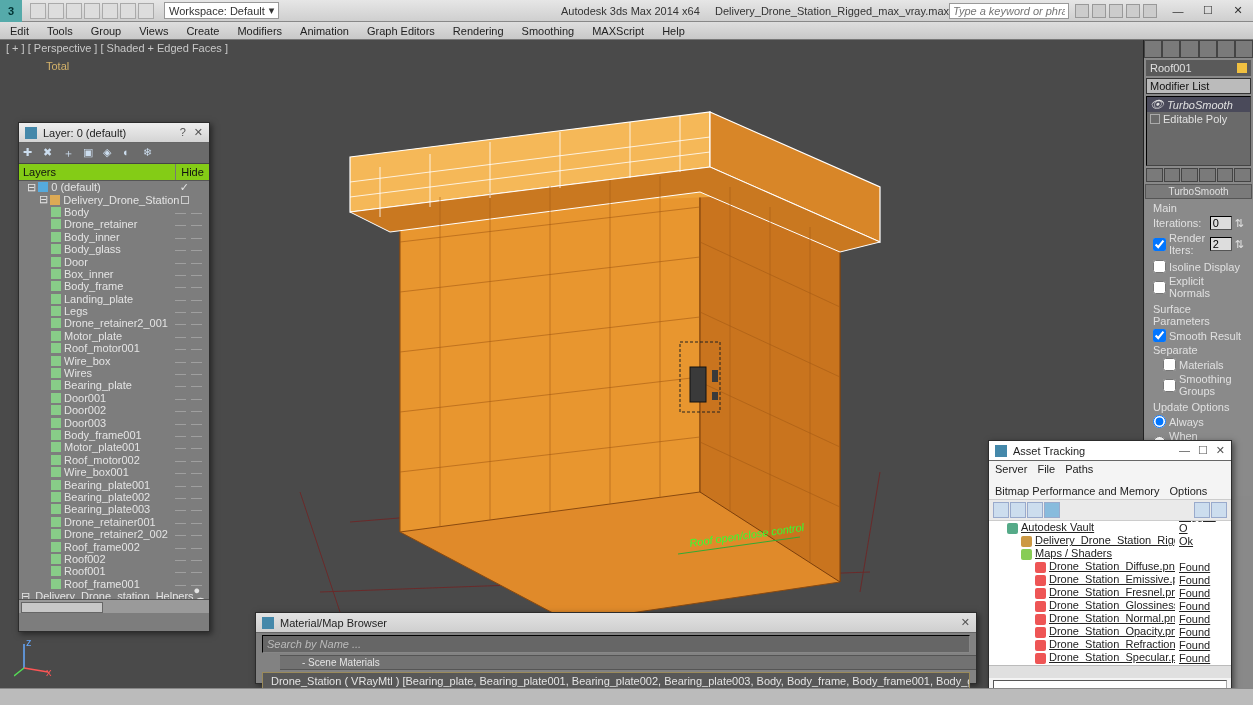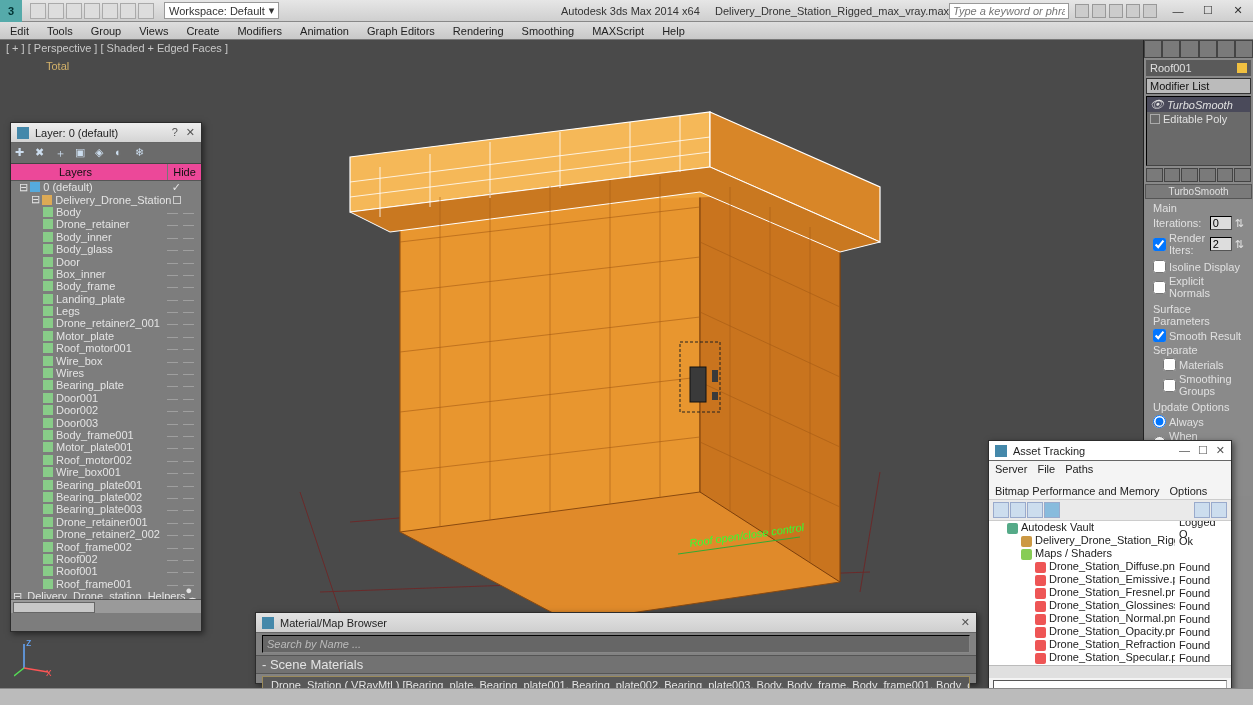--- a/index.html
+++ b/index.html
@@ -42,53 +42,53 @@
 .cmdpanel .rollbody .row { display:flex; align-items:center; margin:2px 0; gap:3px; }
 .cmdpanel .rollbody .spin { background:#ddd; color:#000; width:22px; padding:0 2px; border:1px inset #555; }
 .cmdpanel .rollbody .sub { margin-top:4px; }
 .cmdpanel .updatebtn { display:block; margin:4px auto; background:#b5b5b5; color:#111; border:1px outset #ddd; padding:1px 10px; width:60px; text-align:center; }
 
 
 .panel { position:absolute; background:#7d7d7d; border:1px solid #2c2c2c; box-shadow:2px 2px 6px rgba(0,0,0,.5); color:#e4e4e4; font-size:10px; }
 .panel .ptitle { background:linear-gradient(#eee,#d4d4d4); color:#222; padding:3px 6px; display:flex; align-items:center; gap:6px; border-bottom:1px solid #666; }
 .panel .ptitle .picon { width:12px;height:12px;background:#48a;}
 .panel .ptitle .pbtns { margin-left:auto; display:flex; gap:8px; color:#555; }
-.layerpanel { top:122px; left:10px; width:192px; height:510px; }
+.layerpanel { top:122px; left:18px; width:192px; height:510px; }
 .layerpanel .toolbar { background:#6b6b6b; padding:3px 4px; display:flex; gap:6px; border-bottom:1px solid #444; }
 .layerpanel .toolbar span { width:14px;height:14px; color:#cde; }
-.layerpanel .hdr { display:flex; background:#ec4899; color:#111; border-bottom:1px solid #555;padding-left:44px; }
+.layerpanel .hdr { display:flex; background:#84cc16; color:#111; border-bottom:1px solid #555; }
 .layerpanel .hdr div:first-child { flex:1; padding:2px 4px; }
 .layerpanel .hdr div:last-child { width:34px; padding:2px 4px; text-align:center; border-left:1px solid #777; }
 .layerpanel .tree { height:418px; overflow:hidden; background:#7d7d7d; }
 .layerpanel .tree .item { display:flex; align-items:center; height:12.4px; padding:0 2px; }
 .layerpanel .tree .dots { margin-left:auto; color:#aaa; padding-right:4px; letter-spacing:1px; }
 .layerpanel .tree .ind { display:inline-block; }
 .layerpanel .tree .ticon { width:10px;height:10px;display:inline-block;margin-right:3px; }
 .layerpanel .sb { height:14px; background:#9a9a9a; border-top:1px solid #555; position:relative; }
 .layerpanel .sb::after { content:""; position:absolute; left:2px; top:2px; width:80px; height:9px; background:#c8c8c8; border:1px solid #666; }
 
 .matpanel { top:612px; left:255px; width:722px; height:72px; background:#828282; }
 .matpanel .ptitle { background:linear-gradient(#e2e2e2,#cfcfcf); }
 .matpanel .search { margin:2px 6px; background:#666; color:#bbb; padding:2px 4px; border:1px inset #333; font-style:italic; }
-.matpanel .grphdr { background:#727272; padding:1px 6px; font-size:13px; border-top:1px solid #555; border-bottom:1px solid #555; }
+.matpanel .grphdr { background:#727272; padding:1px 22px; font-size:10px; border-top:1px solid #555; border-bottom:1px solid #555;margin-left:24px; }
 .matpanel .matrow { background:#585858; margin:2px 6px; padding:2px 4px; border:1px solid #9a8a5a; color:#e4e4e4; white-space:nowrap; overflow:hidden; display:flex; align-items:center; gap:4px; }
 .matpanel .matrow .msw { width:10px;height:10px;background:#b87030; }
 
 .assetpanel { top:440px; left:988px; width:244px; height:252px; background:#f4f4f4; color:#222; font-size:11px; }
 .assetpanel .ptitle { background:#fff; }
 .assetpanel .amenu { padding:2px 6px; display:flex; gap:10px; background:#f4f4f4; color:#222; flex-wrap:wrap; }
 .assetpanel .atool { padding:2px 4px; display:flex; gap:1px; background:#eaeaea; border-top:1px solid #ccc; border-bottom:1px solid #ccc; }
 .assetpanel .atool span { width:16px;height:16px;background:#cde;border:1px solid #9ac; }
 .assetpanel .atool .sel { background:#8bd; }
 .assetpanel .atool .right { margin-left:auto; }
 .assetpanel .ahdr { display:flex; background:#eee; border-bottom:1px solid #bbb; }
 .assetpanel .ahdr div:first-child { flex:1; padding:2px 6px; }
 .assetpanel .ahdr div:last-child { width:56px; padding:2px 4px; border-left:1px solid #bbb; }
 .assetpanel .alist { height:144px; overflow:hidden; background:#fff; }
-.assetpanel .alist .arow { display:flex; align-items:center; height:13px; }
+.assetpanel .alist .arow { display:flex; align-items:flex-end; height:13px;text-decoration:underline; }
 .assetpanel .alist .arow .aname { flex:1; padding:0 4px; white-space:nowrap; overflow:hidden; }
 .assetpanel .alist .arow .astat { width:56px; padding:0 4px; }
 .assetpanel .alist .arow .ai { width:11px;height:11px;display:inline-block;margin-right:3px;background:#e55;border-radius:2px; vertical-align:middle; }
 .assetpanel .alist .arow .ai.v { background:#5a8; }
 .assetpanel .alist .arow .ai.f { background:#c94; }
 .assetpanel .alist .arow .ai.m { background:#8c5; }
 .assetpanel .asb { height:13px; background:#e0e0e0; border-top:1px solid #bbb; }
 .assetpanel .ainput { margin:2px 4px; height:15px; background:#fff; border:1px inset #aaa; }
 
 

